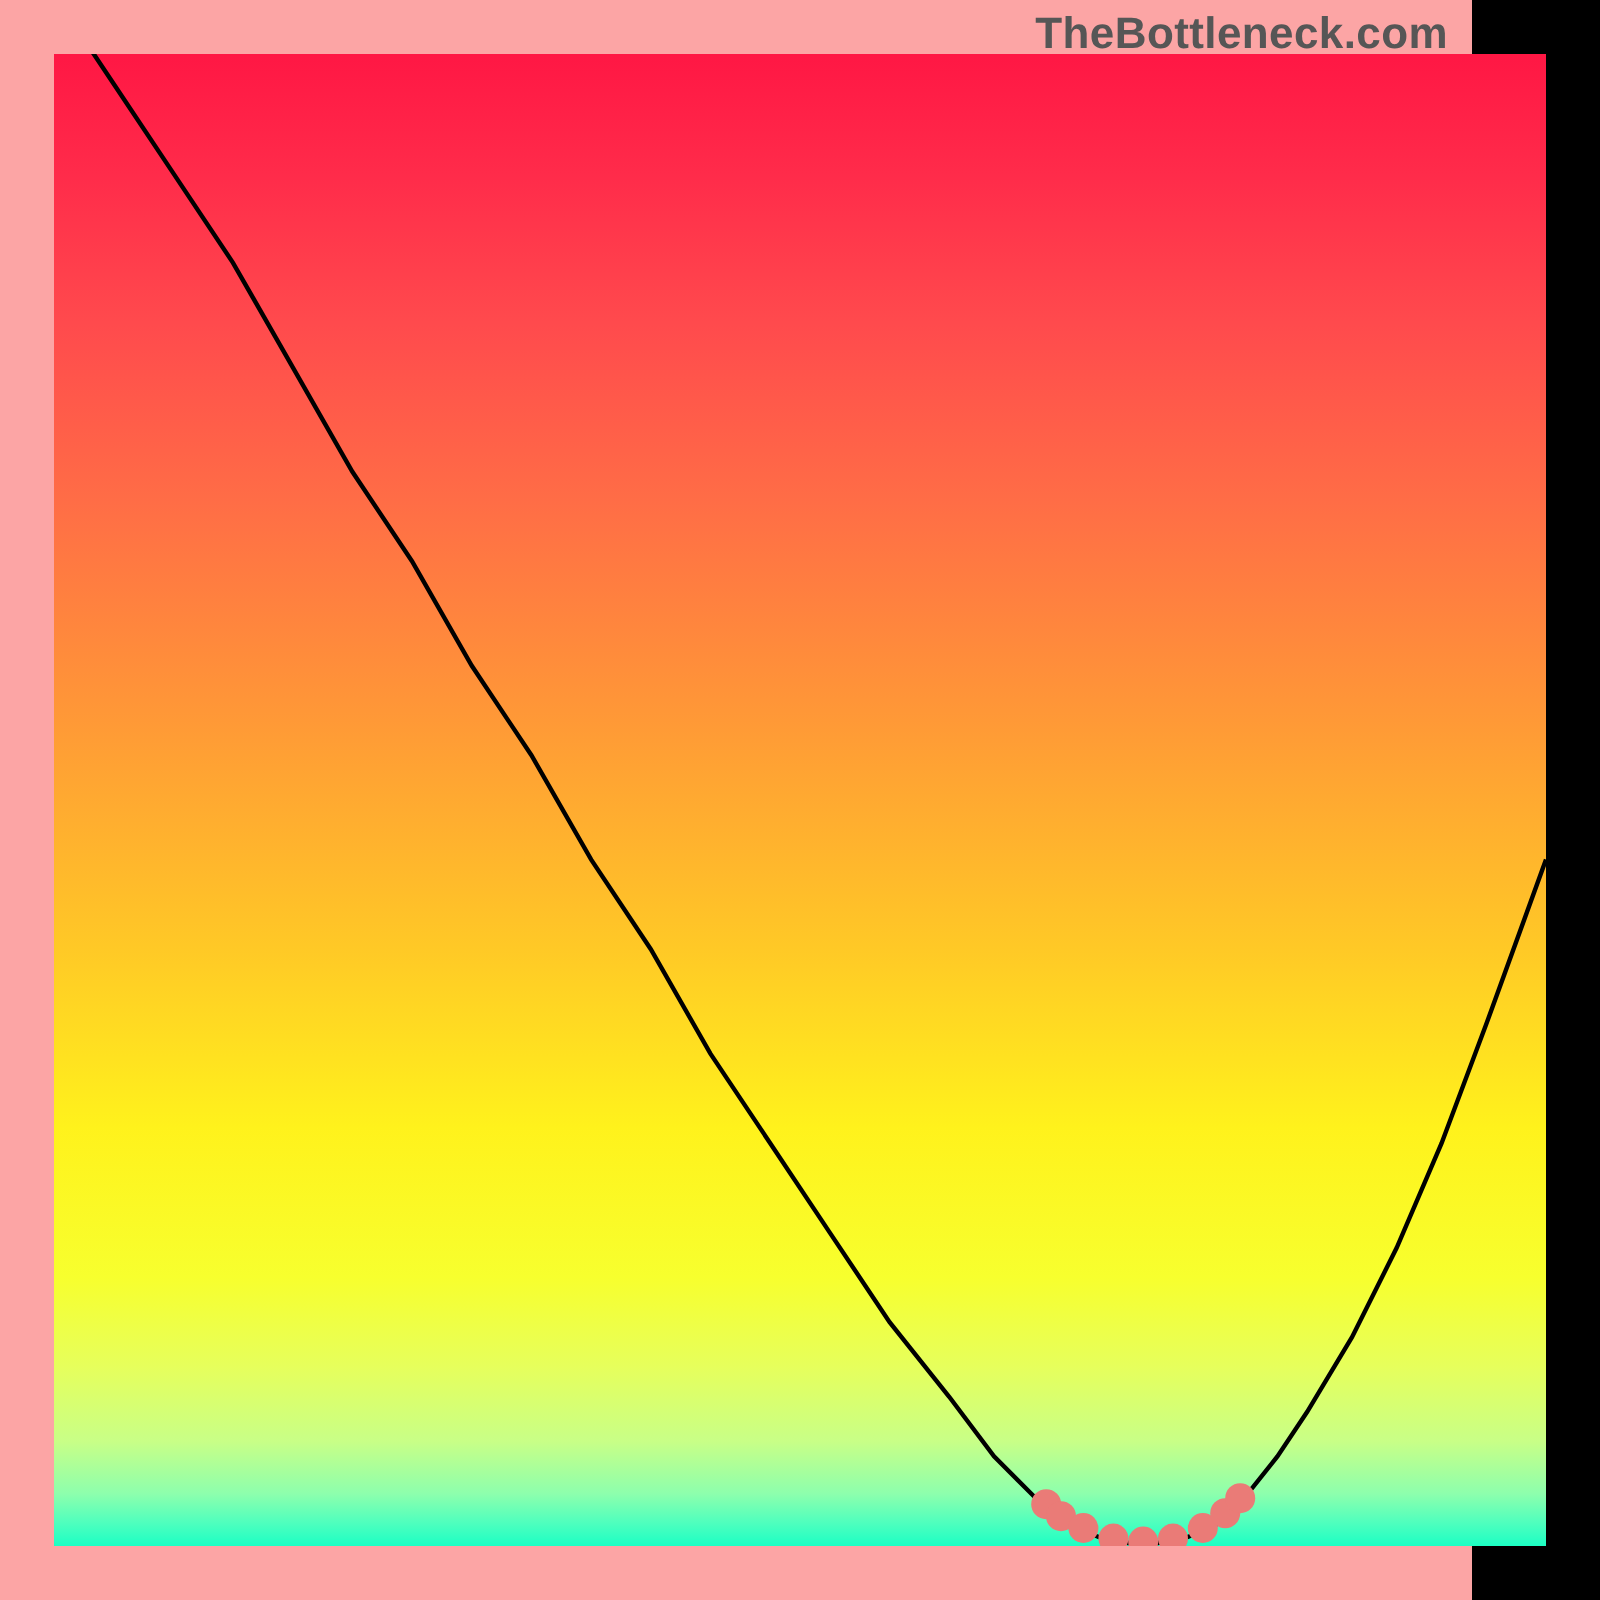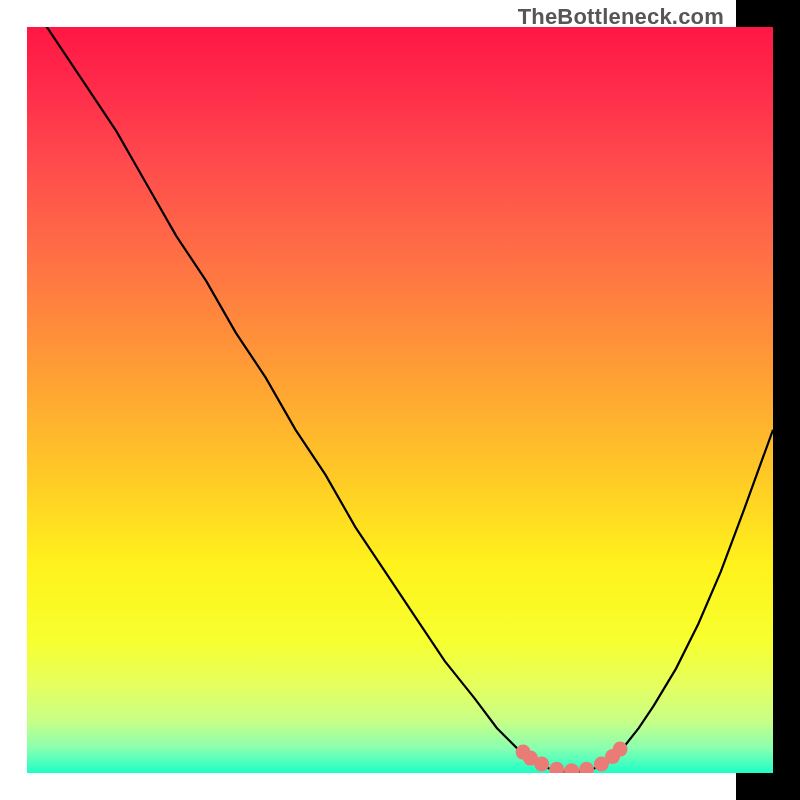--- a/index.html
+++ b/index.html
@@ -7,21 +7,21 @@
     padding: 0;
     width: 800px;
     height: 800px;
     background: #000;
     overflow: hidden;
   }
   .frame {
     position: relative;
     width: 736px;
     height: 800px;
-    background: #ffffff;
+    background: #fca5a5;
   }
   .watermark {
     position: absolute;
     top: 4px;
     right: 12px;
     font-family: Arial, Helvetica, sans-serif;
     font-size: 22px;
     font-weight: bold;
     color: #565656;
     letter-spacing: 0.2px;

